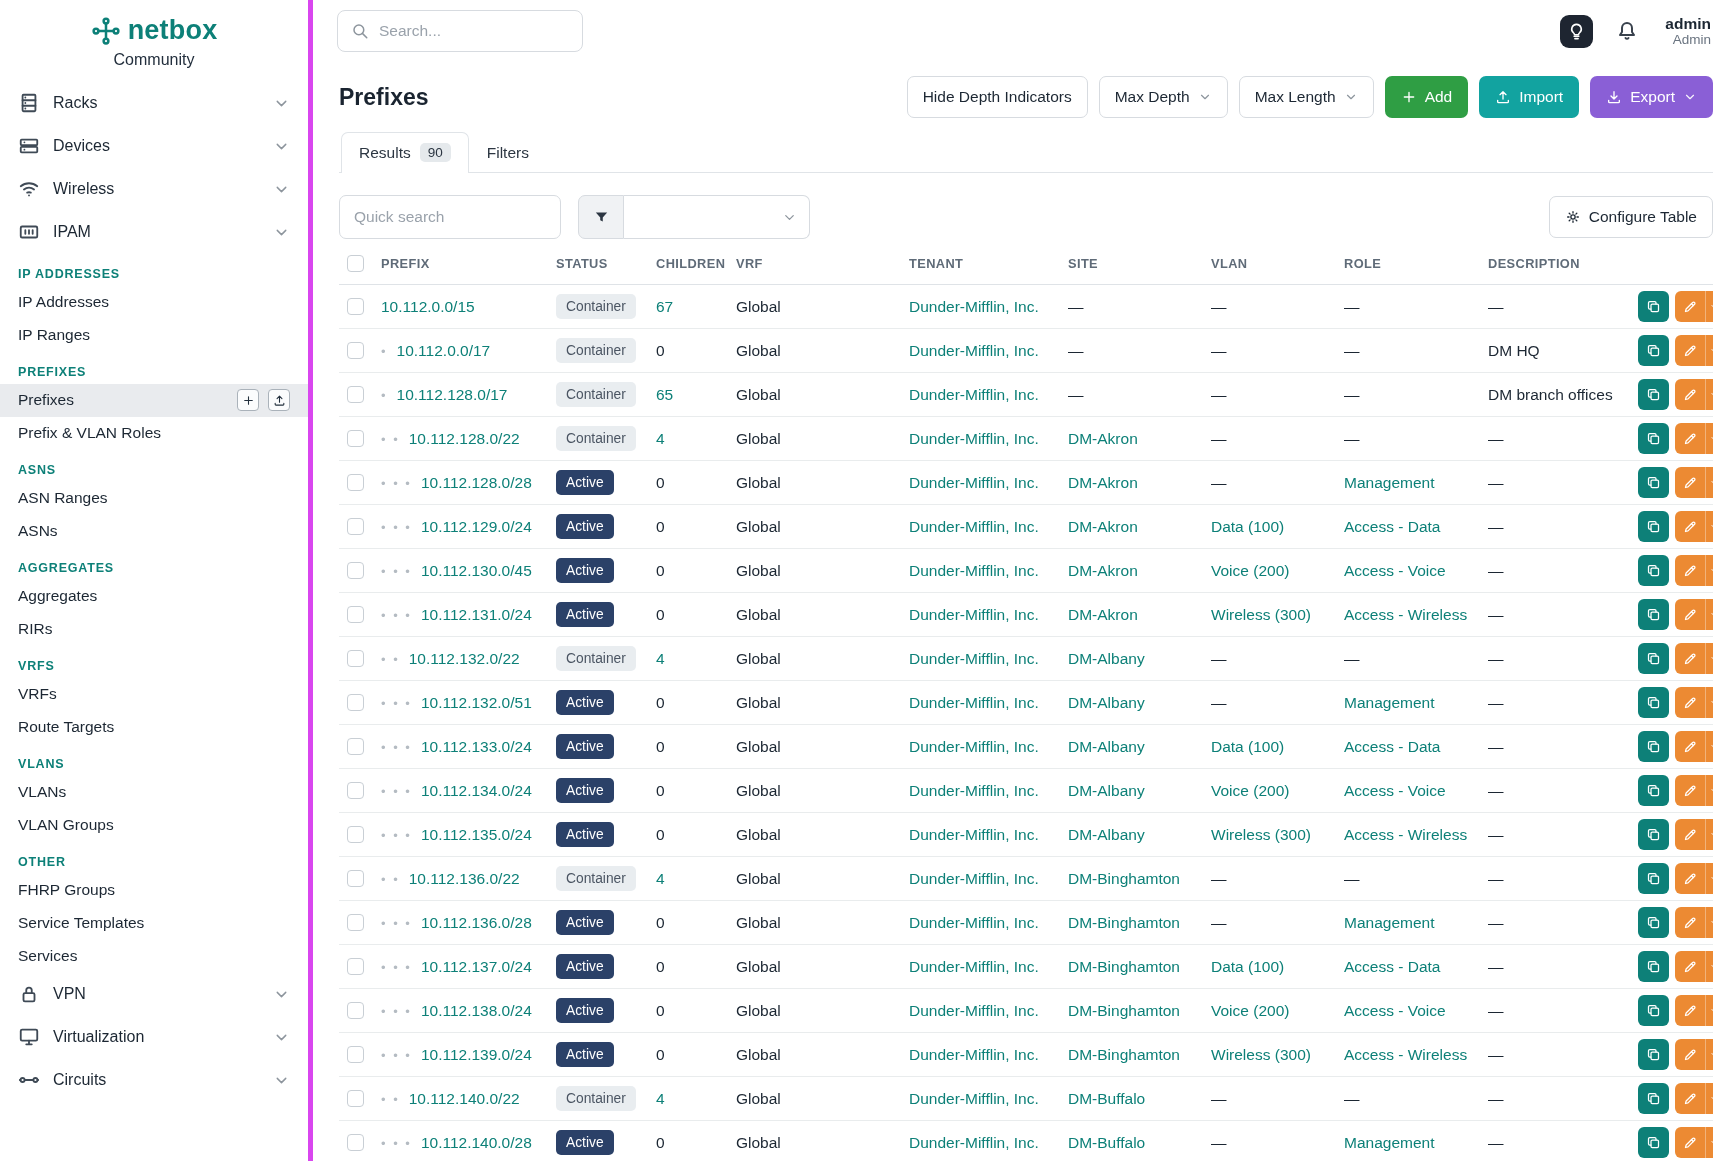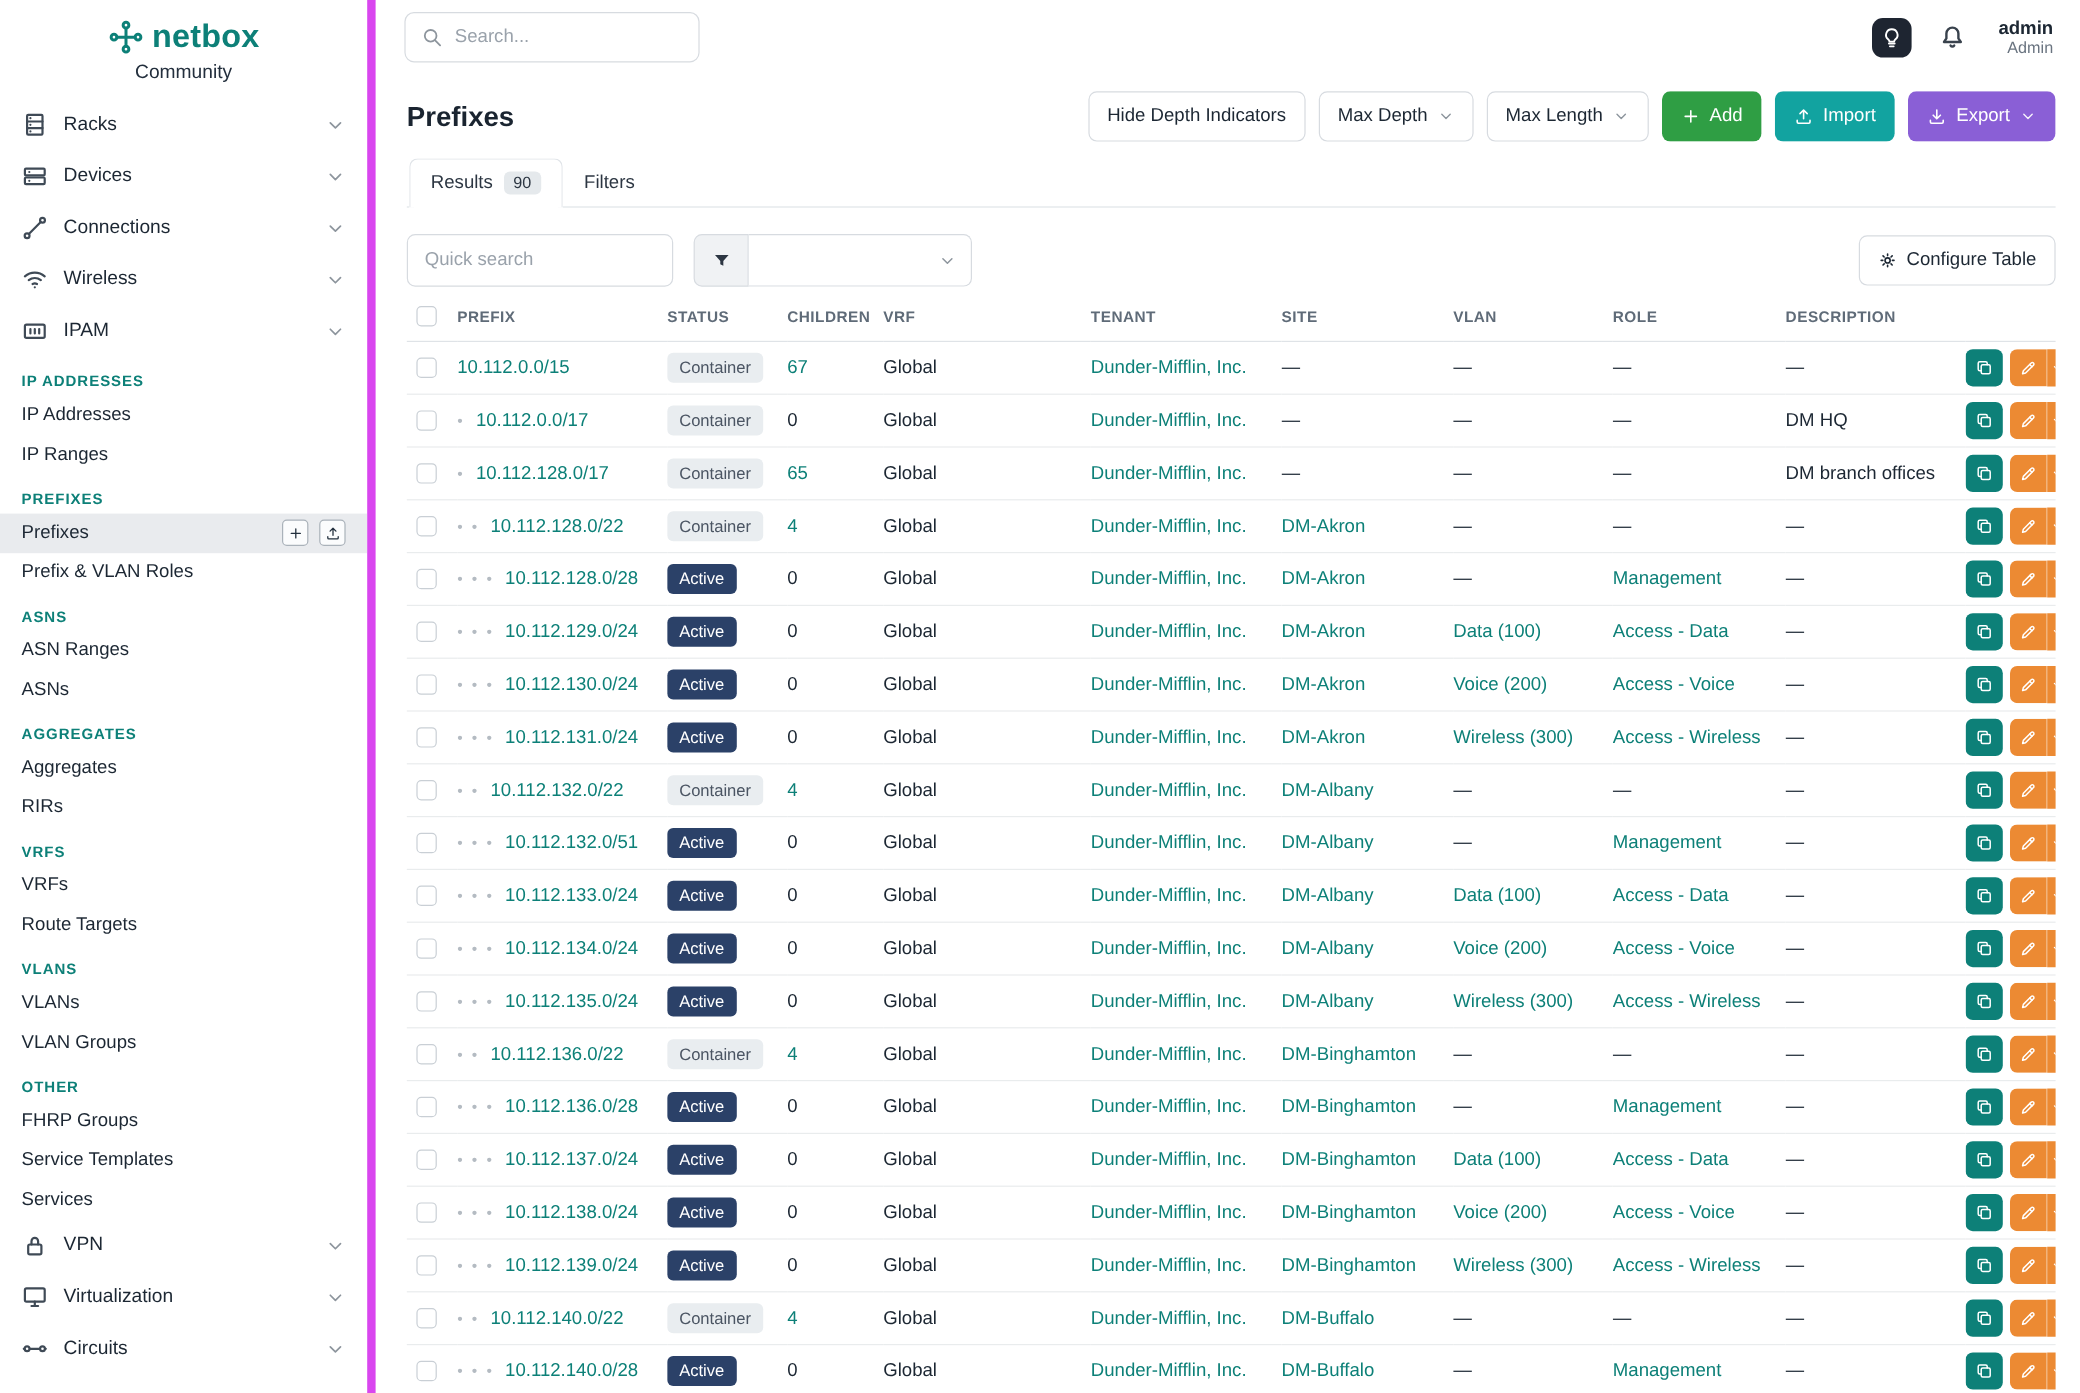--- a/index.html
+++ b/index.html
@@ -5,21 +5,21 @@
   *{box-sizing:border-box;margin:0;padding:0}
   html,body{width:1733px;height:1161px;overflow:hidden;background:#fff;
     font-family:"Liberation Sans",sans-serif;color:#1c2733;font-size:15.5px}
   a{cursor:pointer}
   .icon{display:inline-block;flex:none}
   .icon svg{width:100%;height:100%;display:block}
 
   .app{display:flex;width:100%;height:100%}
 
   
-  .sidebar{width:313px;min-width:313px;height:100%;border-right:7px solid #d946ef;
+  .sidebar{width:313px;min-width:313px;height:100%;border-right:5px solid #d946ef;
     display:flex;flex-direction:column;overflow:hidden;background:#fff}
   .brand{padding:15px 0 9px;text-align:center}
   .brand-row{display:inline-flex;align-items:center;gap:7px;cursor:pointer}
   .brand-mark{width:30px;height:30px;color:var(--brand,#0d8078)}
   .brand-name{color:var(--brand,#0d8078);font-size:27px;font-weight:700;letter-spacing:.2px}
   .brand-sub{margin-top:1px;font-size:16px;color:#232f3d}
   .nav{flex:1;overflow:hidden;padding-top:4px}
   .nav-item{display:flex;align-items:center;gap:13px;height:43px;padding:0 18px;font-size:16px;cursor:pointer}
   .nav-item .mi{width:22px;height:22px;color:#3f4a56}
   .chev{color:#8d959d}
@@ -147,35 +147,20 @@
         </div>
         <div class="nav-item">
           <span class="icon mi">
             <svg viewBox="0 0 24 24" fill="none" stroke="currentColor" stroke-width="2" stroke-linecap="round" stroke-linejoin="round">
               <rect x="3" y="5" width="18" height="6" rx="1"></rect>
               <rect x="3" y="13" width="18" height="6" rx="1"></rect>
               <path d="M7 8h.01M7 16h.01"></path>
             </svg>
           </span>
           <span>Devices</span>
-          <span class="icon chev">
-            <svg viewBox="0 0 24 24" fill="none" stroke="currentColor" stroke-width="2" stroke-linecap="round" stroke-linejoin="round">
-              <path d="M6 9l6 6 6-6"></path>
-            </svg>
-          </span>
-        </div>
-        <div class="nav-item">
-          <span class="icon mi">
-            <svg viewBox="0 0 24 24" fill="none" stroke="currentColor" stroke-width="2" stroke-linecap="round" stroke-linejoin="round">
-              <circle cx="5" cy="19" r="2.2"></circle>
-              <circle cx="19" cy="5" r="2.2"></circle>
-              <path d="M6.6 17.4L17.4 6.6"></path>
-            </svg>
-          </span>
-          <span>Connections</span>
           <span class="icon chev">
             <svg viewBox="0 0 24 24" fill="none" stroke="currentColor" stroke-width="2" stroke-linecap="round" stroke-linejoin="round">
               <path d="M6 9l6 6 6-6"></path>
             </svg>
           </span>
         </div>
         <div class="nav-item">
           <span class="icon mi">
             <svg viewBox="0 0 24 24" fill="none" stroke="currentColor" stroke-width="2" stroke-linecap="round" stroke-linejoin="round">
               <path d="M3 9a14 14 0 0 1 18 0"></path>
@@ -711,21 +696,21 @@
                         <path d="M6 9l6 6 6-6"></path>
                       </svg>
                     </span>
                   </button>
                 </span></td>
             </tr>
             <tr>
               <td class="c-check">
                 <input type="checkbox" class="cbx" style="">
               </td>
-              <td><span class="dots">• • •</span><a class="lnk" href="#">10.112.130.0/24</a></td>
+              <td><span class="dots">• • •</span><a class="lnk" href="#">10.112.130.0/45</a></td>
               <td><span class="badge b-active">Active</span></td>
               <td><span>0</span></td>
               <td><span>Global</span></td>
               <td><a class="lnk" href="#">Dunder-Mifflin, Inc.</a></td>
               <td><a class="lnk" href="#">DM-Akron</a></td>
               <td><a class="lnk" href="#">Voice (200)</a></td>
               <td><a class="lnk" href="#">Access - Voice</a></td>
               <td><span>—</span></td>
               <td class="c-actions"><button class="act act-copy">
                   <span class="icon">

